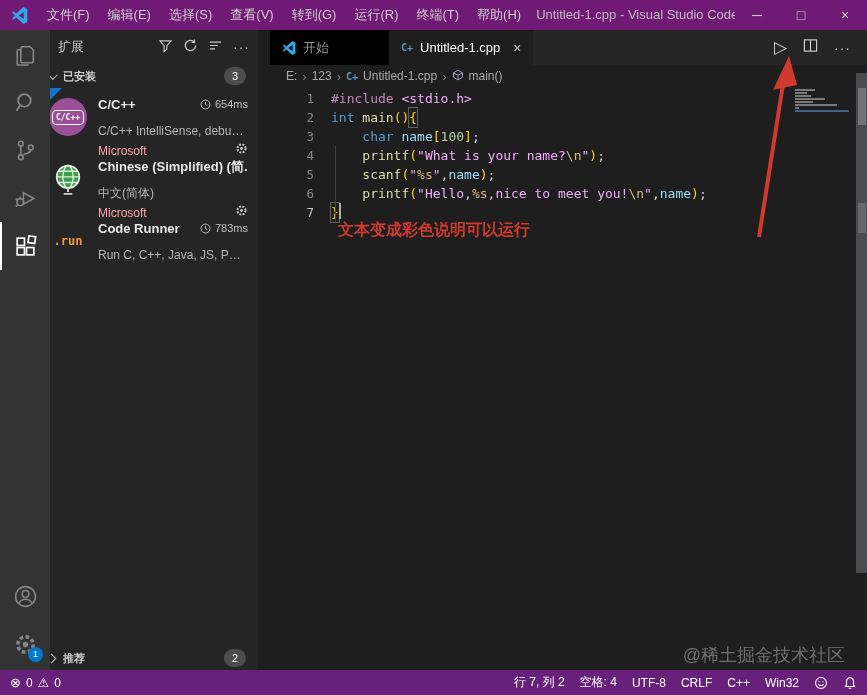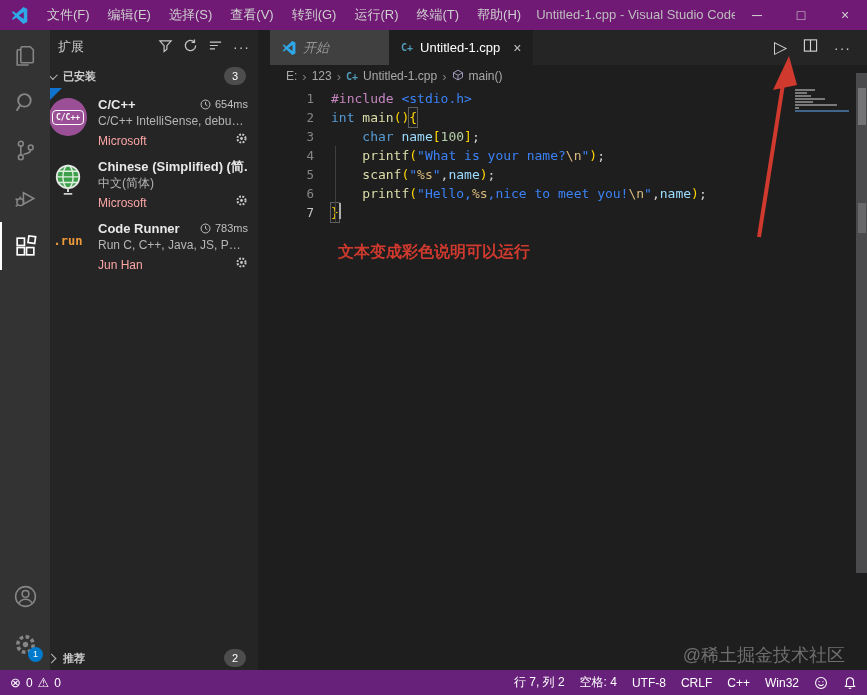--- a/index.html
+++ b/index.html
@@ -35,59 +35,59 @@
   .ext{display:flex;padding:9px 10px 9px 10px;gap:10px;position:relative;height:44px}
   .ext-corner{position:absolute;left:0;top:0;width:0;height:0;border-top:24px solid #1073cf;border-right:24px solid transparent}
   .ext-star{position:absolute;left:2px;top:1px;color:#fff;font-size:10px}
   .xicon{width:40px;height:40px;flex:none;display:flex;align-items:center;justify-content:center}
   .cpp-circle{width:38px;height:38px;border-radius:50%;background:#9b4f96;display:flex;align-items:center;justify-content:center}
   .cpp-chip{border:1.5px solid #fff;border-radius:4px;color:#fff;font-family:"DejaVu Sans Mono",monospace;font-size:8px;font-weight:bold;padding:2px 3px}
   .run-chip{color:#ef9b3c;font-family:"DejaVu Sans Mono",monospace;font-weight:bold;font-size:12px}
   .ext-body{flex:1;min-width:0;font-size:12px;line-height:15px}
   .ext-top{display:flex;align-items:center;font-size:13px;font-weight:bold;color:#e8e8e8;white-space:nowrap;overflow:hidden}
   .ext-time{margin-left:auto;font-weight:normal;font-size:11px;color:#c0c0c0;display:flex;align-items:center;gap:3px;flex:none}
-  .ext-desc{color:#b5b5b5;white-space:nowrap;overflow:hidden;text-overflow:ellipsis;margin-top:2px}
+  .ext-desc{color:#b5b5b5;white-space:nowrap;overflow:hidden;text-overflow:ellipsis;margin-top:12px}
   .ext-foot{display:flex;align-items:flex-end;color:#fca5a5;margin-top:3px}
   .gear{margin-left:auto}
   .gear svg,.ext-time svg{width:13px;height:13px}
   
   .editor{position:absolute;left:270px;top:30px;right:0;bottom:25px;background:#1e1e1e;z-index:4}
   .tabbar{height:35px;background:#252526;display:flex;align-items:stretch}
   .tab{display:flex;align-items:center;padding:0 12px;font-size:13px;gap:7px;flex:none}
-  .tab.preview{background:#404040;color:#969696;font-style:italic;min-width:95px}
+  .tab.preview{background:#000000;color:#969696;min-width:95px}
   .tab.active{background:#1e1e1e;color:#ffffff}
   .tab-close{margin-left:6px;color:#c5c5c5;font-size:14px}
   .cpp-file-ic{color:#519aba;font-family:"DejaVu Sans Mono",monospace;font-weight:bold;font-size:10px}
   .editor-actions{margin-left:auto;display:flex;align-items:center;gap:16px;padding-right:16px;color:#d4d4d4}
   .run-glyph{font-size:17px;line-height:1}
   .split-ic svg{width:15px;height:15px}
   .breadcrumb{height:22px;display:flex;align-items:center;font-size:12px;color:#a9a9a9;padding-left:16px;gap:5px;white-space:nowrap}
   .bc-sep{color:#7e7e7e;font-size:13px}
   .sym-cube svg{width:12px;height:12px}
   
   .code{position:relative;font-family:"DejaVu Sans Mono",monospace;font-size:13px;padding-top:2px}
   .cline{display:flex;height:19px;line-height:19px;white-space:pre}
   .lnum{width:44px;text-align:right;padding-right:17px;color:#858585;flex:none;font-size:12.5px}
   .cline.cur .lnum{color:#c6c6c6}
-  .tk-pp{color:#C586C0}.tk-kw{color:#569CD6}.tk-fn{color:#DCDCAA}.tk-str{color:#3b82f6}
+  .tk-pp{color:#C586C0}.tk-kw{color:#569CD6}.tk-fn{color:#DCDCAA}.tk-str{color:#f0abfc}
   .tk-esc{color:#D7BA7D}.tk-num{color:#B5CEA8}.tk-var{color:#9CDCFE}.tk-pn{color:#D4D4D4}
   .tk-gold{color:#FFD700}
   .tk-goldbox{color:#FFD700;outline:1px solid #5f5f5f}
   .cursor{display:inline-block;width:1.5px;height:16px;background:#aeafad;vertical-align:middle;margin-left:0.5px}
   .indent-guide{position:absolute;left:65px;top:59px;width:1px;height:76px;background:#404040}
   
   .minimap{position:absolute;top:59px;right:18px;width:54px}
   .mm-bar{height:2px;margin-bottom:1px;background:#8a8a8a;opacity:.85}
   .mm-cur{height:2px;background:#41658a;width:54px}
   .scroll-track{position:absolute;top:43px;right:0;width:11px;height:500px;background:#4b4b4d}
   .scroll-thumb{position:absolute;top:15px;left:1.5px;width:8px;height:37px;background:#747476}
   .scroll-mark{position:absolute;top:130px;left:1.5px;width:8px;height:30px;background:#68686a}
   
   .anno{position:absolute;color:#d03a2e;font-size:16px;font-weight:bold;white-space:nowrap;z-index:6}
-  .anno-left{left:68px;top:212px}
+  .anno-left{left:68px;top:190px}
   .anno-right{left:374px;top:218px}
   .watermark{position:absolute;right:22px;top:613px;color:#6f6f6f;font-size:18px;white-space:nowrap}
   .arrow-svg{position:absolute;inset:0;pointer-events:none;z-index:7}
   
   .statusbar{position:absolute;left:0;right:0;bottom:0;height:25px;background:#68217A;display:flex;align-items:center;padding:0 10px;font-size:12px;color:#fff;z-index:20}
   .sb-left{display:flex;align-items:center;gap:5px}
   .sb-right{margin-left:auto;display:flex;align-items:center;gap:15px}
   .sb-item{white-space:nowrap}
   .sb-ic svg{width:14px;height:14px;display:block}
   .glyph{font-size:13px}
@@ -254,27 +254,20 @@
             <span>Code Runner</span>
             <span class="ext-time">
               <svg viewBox="0 0 16 16" fill="none" stroke="#c0c0c0" stroke-width="1.2">
                 <circle cx="8" cy="8" r="5.5"></circle>
                 <path d="M8 4.8V8l2.3 1.5"></path>
               </svg>
               <span>783ms</span>
             </span>
           </div>
           <div class="ext-desc">Run C, C++, Java, JS, PHP, ...</div>
-          <div class="ext-foot">
-            <span>Jun Han</span>
-            <span class="gear"><svg viewBox="0 0 16 16" fill="none" stroke="#cccccc" stroke-width="2.4">
-                <circle cx="8" cy="8" r="5" stroke-dasharray="2.3 1.7"></circle>
-                <circle cx="8" cy="8" r="1.7" fill="#ccc" stroke="none"></circle>
-              </svg></span>
-          </div>
         </div>
       </div>
     </div>
   <div class="section-h">
     <span class="chev right"></span>
     <span>推荐</span>
     <span class="badge">2</span>
   </div>
 </div>
 

